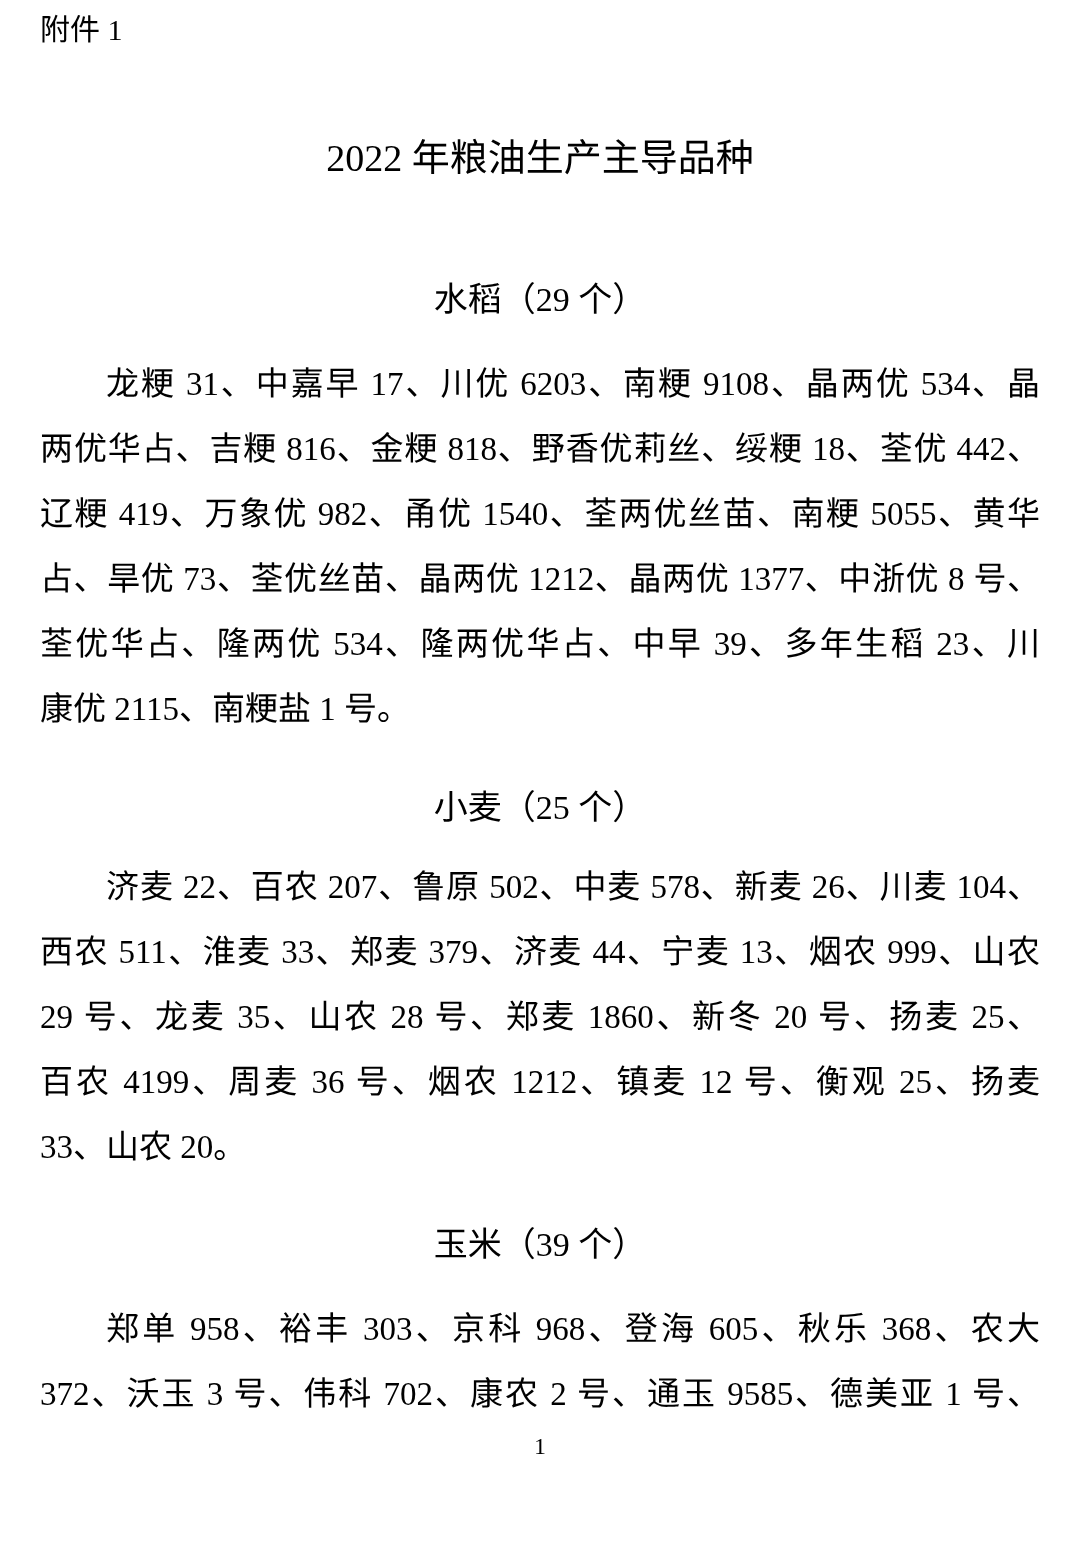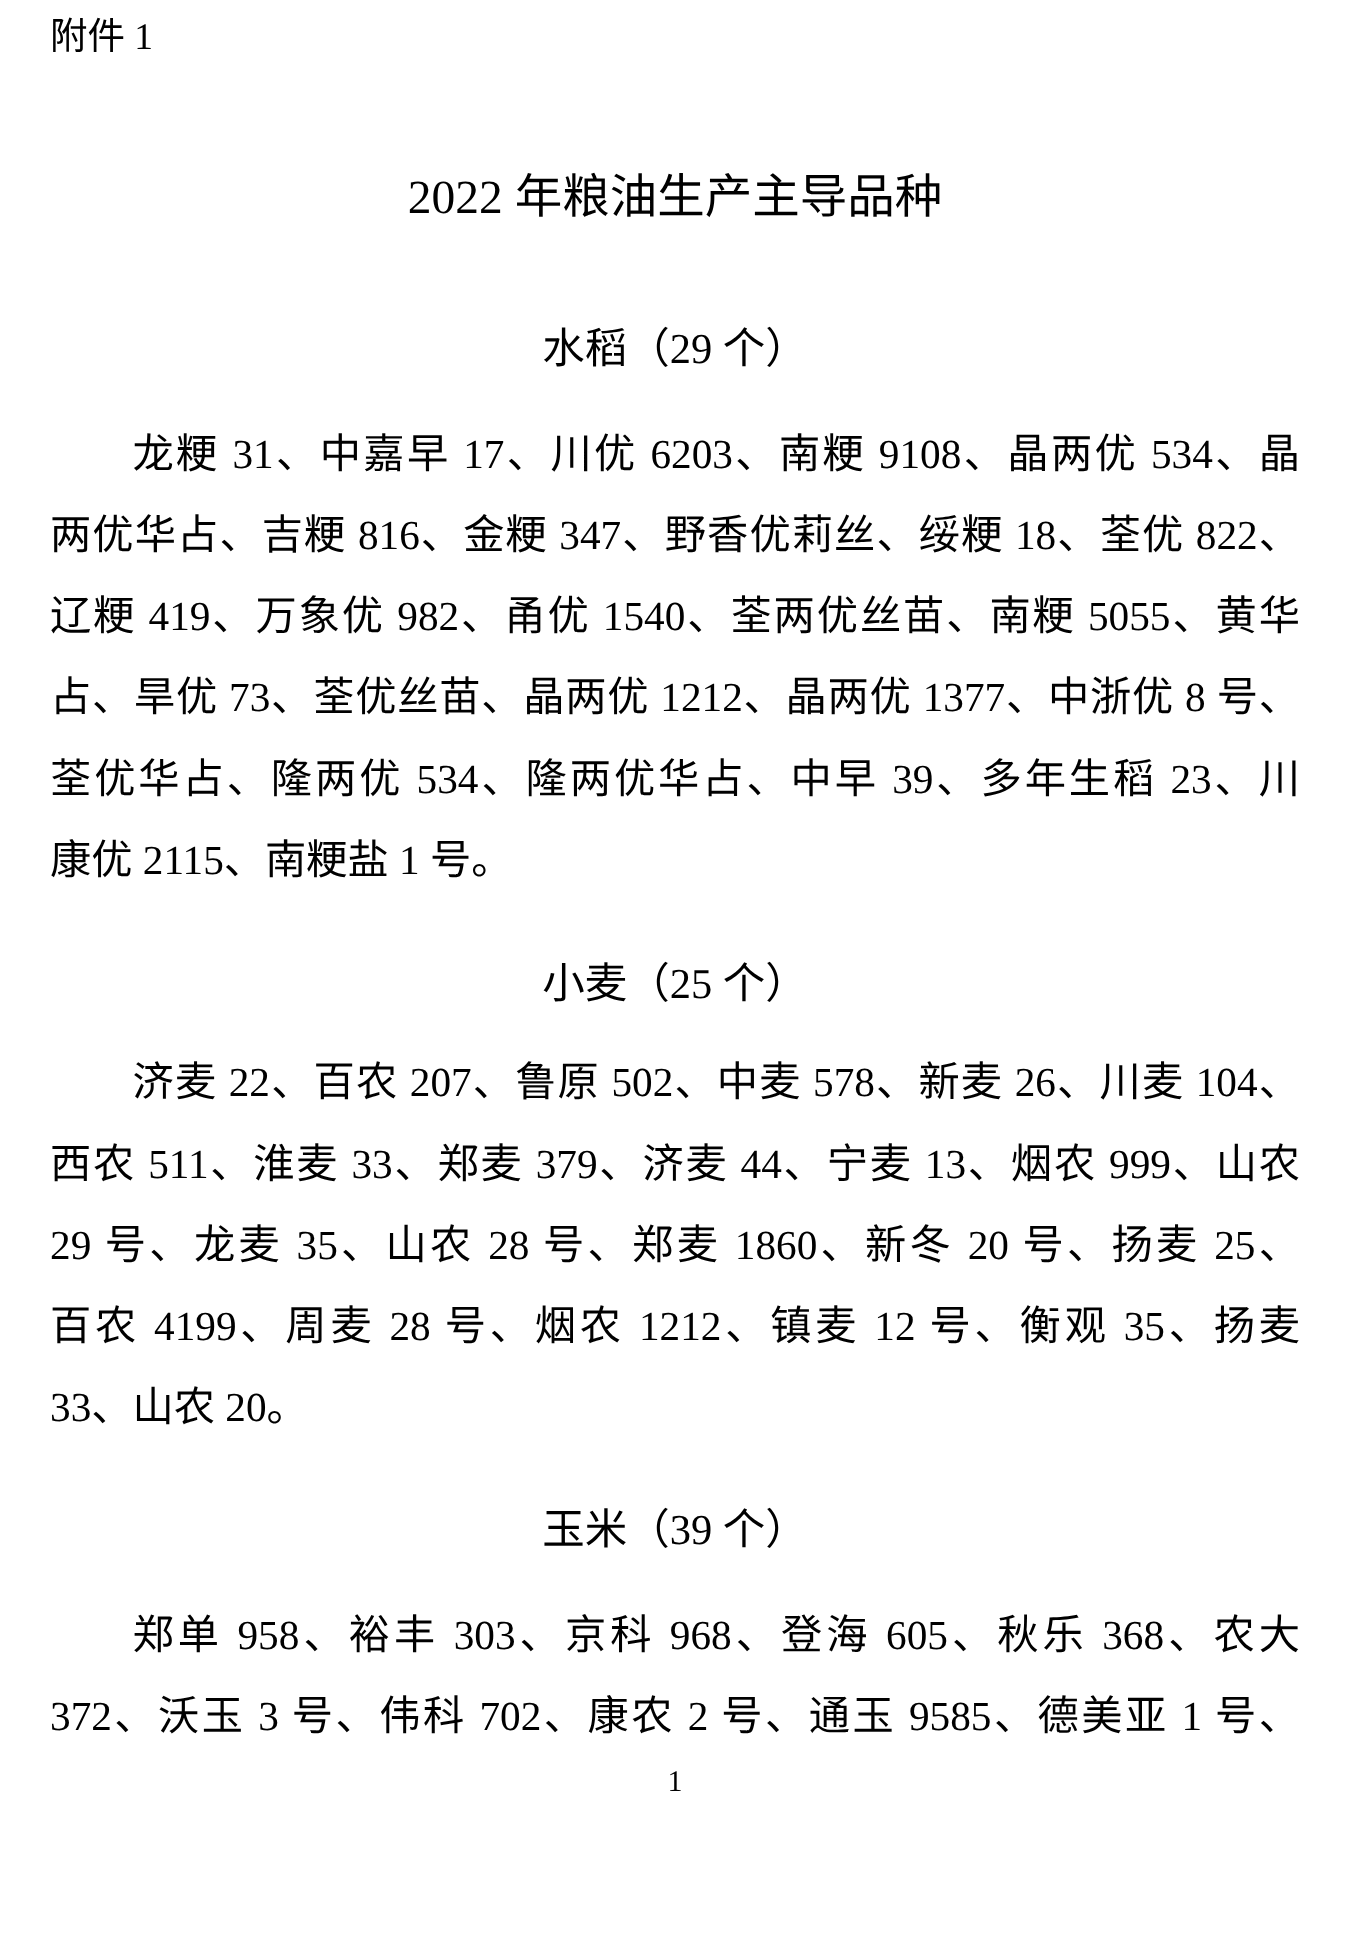--- a/index.html
+++ b/index.html
@@ -30,21 +30,21 @@
     line-height: 46px;
     margin: 85px 0 0 0;
   }
   .section-heading {
     font-size: 34px;
     font-weight: 400;
     text-align: center;
     line-height: 44px;
     margin: 0;
   }
-  .section-heading.rice  { margin-top: 77px; }
+  .section-heading.rice  { margin-top: 97px; }
   .section-heading.wheat { margin-top: 44px; }
   .section-heading.corn  { margin-top: 43px; }
   .para {
     font-size: 33px;
     line-height: 65px;
   }
   .para.rice  { margin-top: 30px; }
   .para.wheat { margin-top: 25px; }
   .para.corn  { margin-top: 30px; }
   .line {
@@ -70,35 +70,35 @@
 <div class="page">
 
   <div class="attachment">附件 1</div>
 
   <h1 class="title">2022 年粮油生产主导品种</h1>
 
   <section>
     <h2 class="section-heading rice">水稻（29 个）</h2>
     <div class="para rice">
       <div class="line indent">龙粳 31、中嘉早 17、川优 6203、南粳 9108、晶两优 534、晶</div>
-      <div class="line">两优华占、吉粳 816、金粳 347、野香优莉丝、绥粳 18、荃优 822、</div>
+      <div class="line">两优华占、吉粳 816、金粳 818、野香优莉丝、绥粳 18、荃优 442、</div>
       <div class="line">辽粳 419、万象优 982、甬优 1540、荃两优丝苗、南粳 5055、黄华</div>
       <div class="line">占、旱优 73、荃优丝苗、晶两优 1212、晶两优 1377、中浙优 8 号、</div>
       <div class="line">荃优华占、隆两优 534、隆两优华占、中早 39、多年生稻 23、川</div>
       <div class="line end">康优 2115、南粳盐 1 号。</div>
     </div>
   </section>
 
   <section>
     <h2 class="section-heading wheat">小麦（25 个）</h2>
     <div class="para wheat">
       <div class="line indent">济麦 22、百农 207、鲁原 502、中麦 578、新麦 26、川麦 104、</div>
       <div class="line">西农 511、淮麦 33、郑麦 379、济麦 44、宁麦 13、烟农 999、山农</div>
       <div class="line">29 号、龙麦 35、山农 28 号、郑麦 1860、新冬 20 号、扬麦 25、</div>
-      <div class="line">百农 4199、周麦 28 号、烟农 1212、镇麦 12 号、衡观 35、扬麦</div>
+      <div class="line">百农 4199、周麦 36 号、烟农 1212、镇麦 12 号、衡观 25、扬麦</div>
       <div class="line end">33、山农 20。</div>
     </div>
   </section>
 
   <section>
     <h2 class="section-heading corn">玉米（39 个）</h2>
     <div class="para corn">
       <div class="line indent">郑单 958、裕丰 303、京科 968、登海 605、秋乐 368、农大</div>
       <div class="line">372、沃玉 3 号、伟科 702、康农 2 号、通玉 9585、德美亚 1 号、</div>
     </div>

